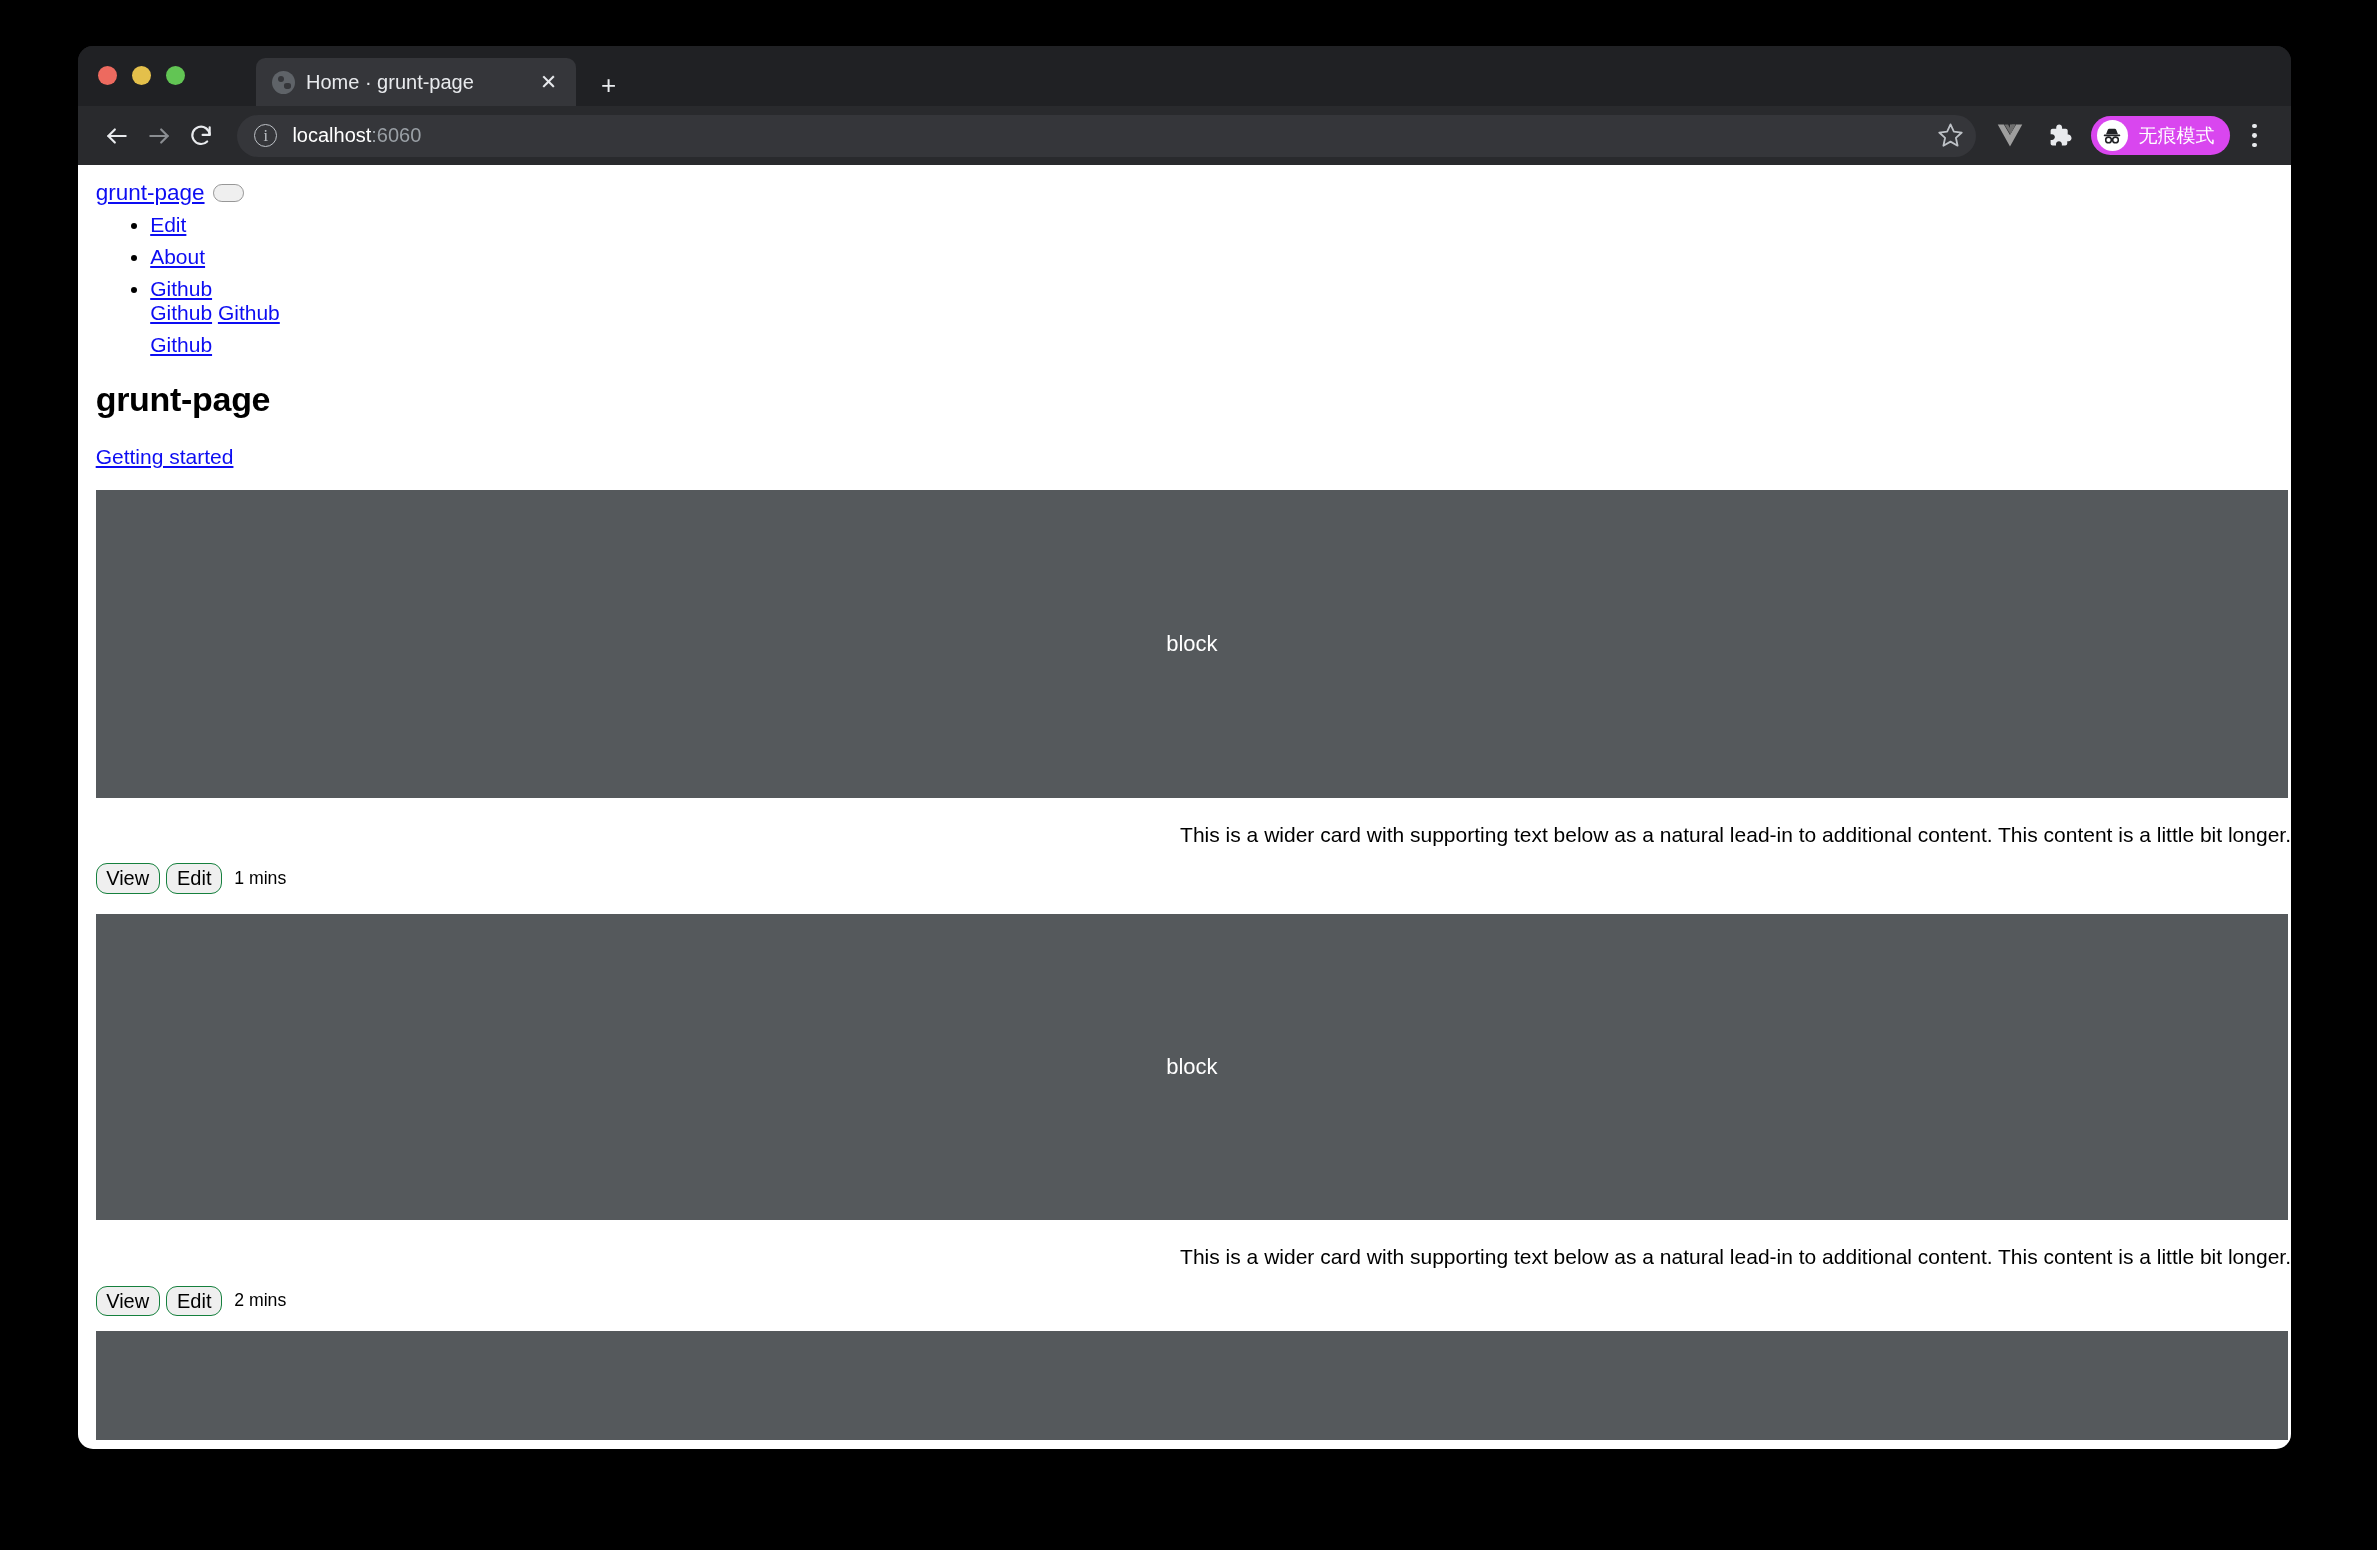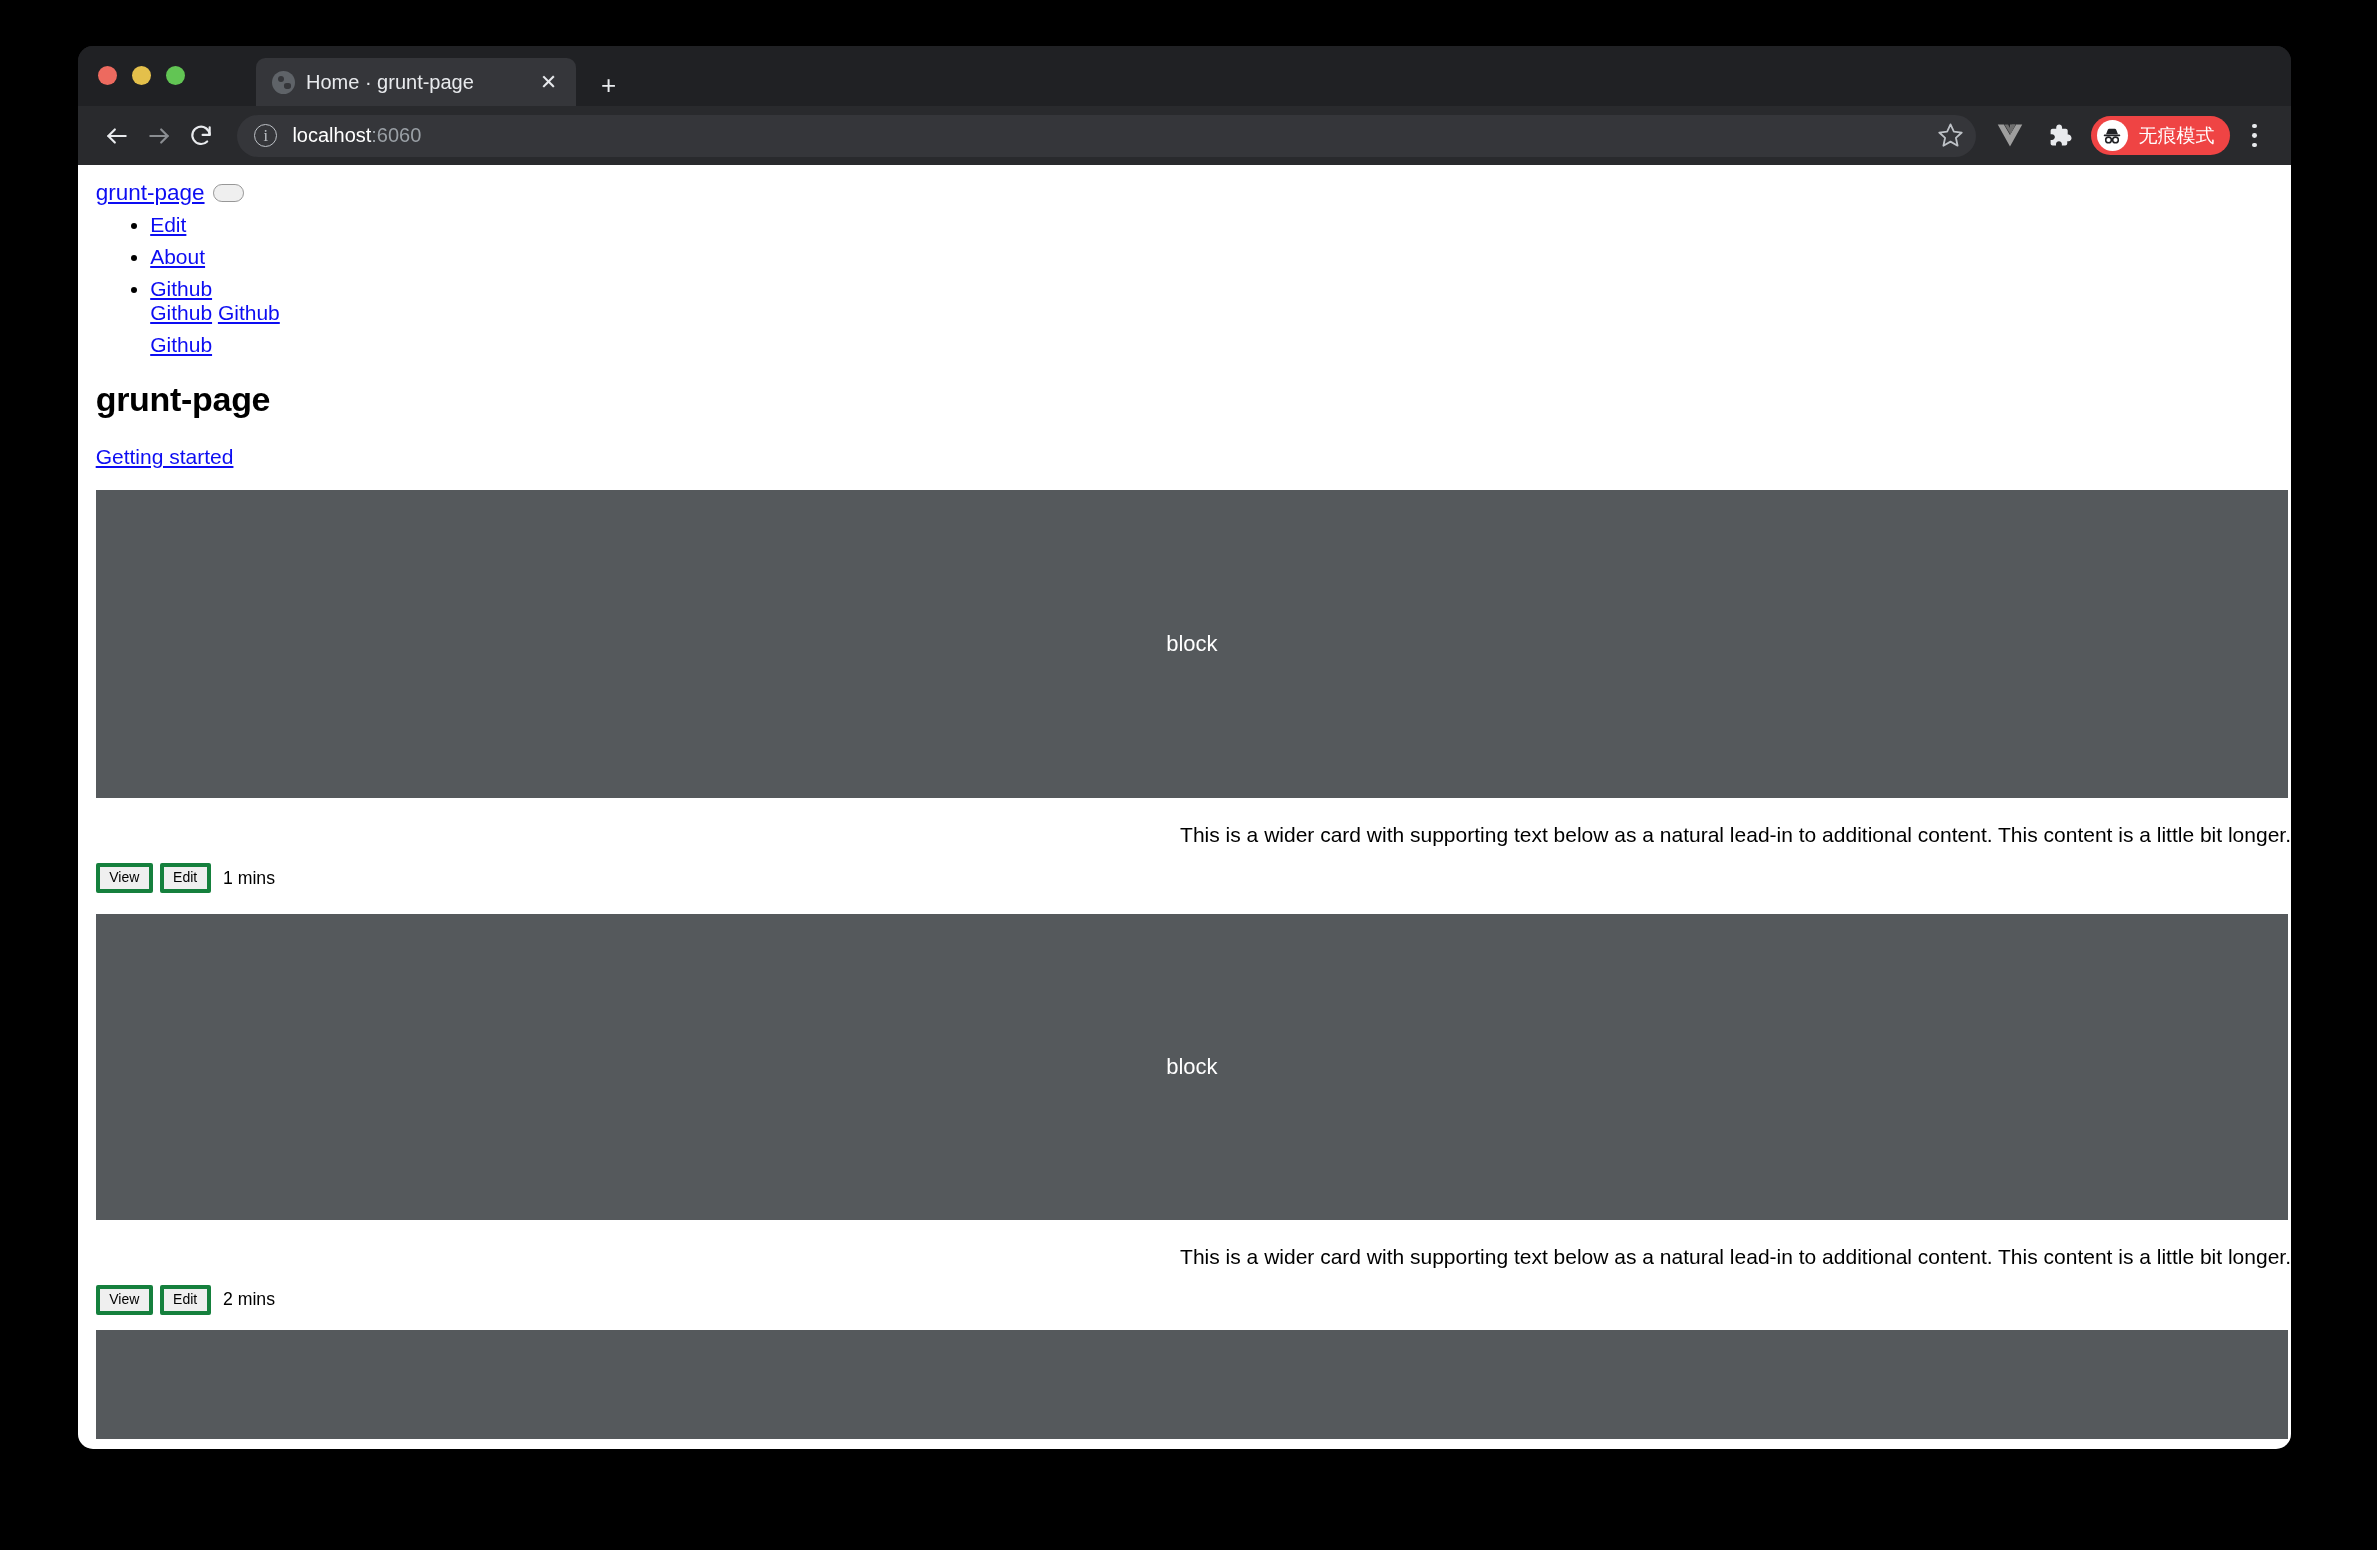--- a/index.html
+++ b/index.html
@@ -184,21 +184,21 @@
     justify-content: center;
     flex: 0 0 auto;
     margin-left: 5.4px;
   }
   .vue-icon svg { display: block; }
   .puzzle-icon { color: #e8eaed; }
 
   .incognito-badge {
     height: 39px;
     border-radius: 20px;
-    background: #ef4444;
+    background: #d946ef;
     display: flex;
     align-items: center;
     padding: 0 15px 0 5.4px;
     margin-left: 9.5px;
     flex: 0 0 auto;
   }
   .incognito-circle {
     width: 31px;
     height: 31px;
     border-radius: 50%;
@@ -324,25 +324,25 @@
     text-align: right;
   }
   .card-actions {
     display: flex;
     align-items: center;
     margin: 15px 0 0 9.5px;
     gap: 6.8px;
   }
   .btn-sm {
     font-family: "Liberation Sans", sans-serif;
-    font-size: 14px;
+    font-size: 20px;
     padding: 3.4px 9.5px;
     background: #efefef;
-    border: 4px solid #15803d;
-    border-radius: 2px;
+    border: 1px solid #15803d;
+    border-radius: 11px;
     color: #000000;
     line-height: 1.1;
   }
   .mins {
     font-size: 17.7px;
     color: #000000;
     margin-left: 5.4px;
   }
 </style>
 </head>

